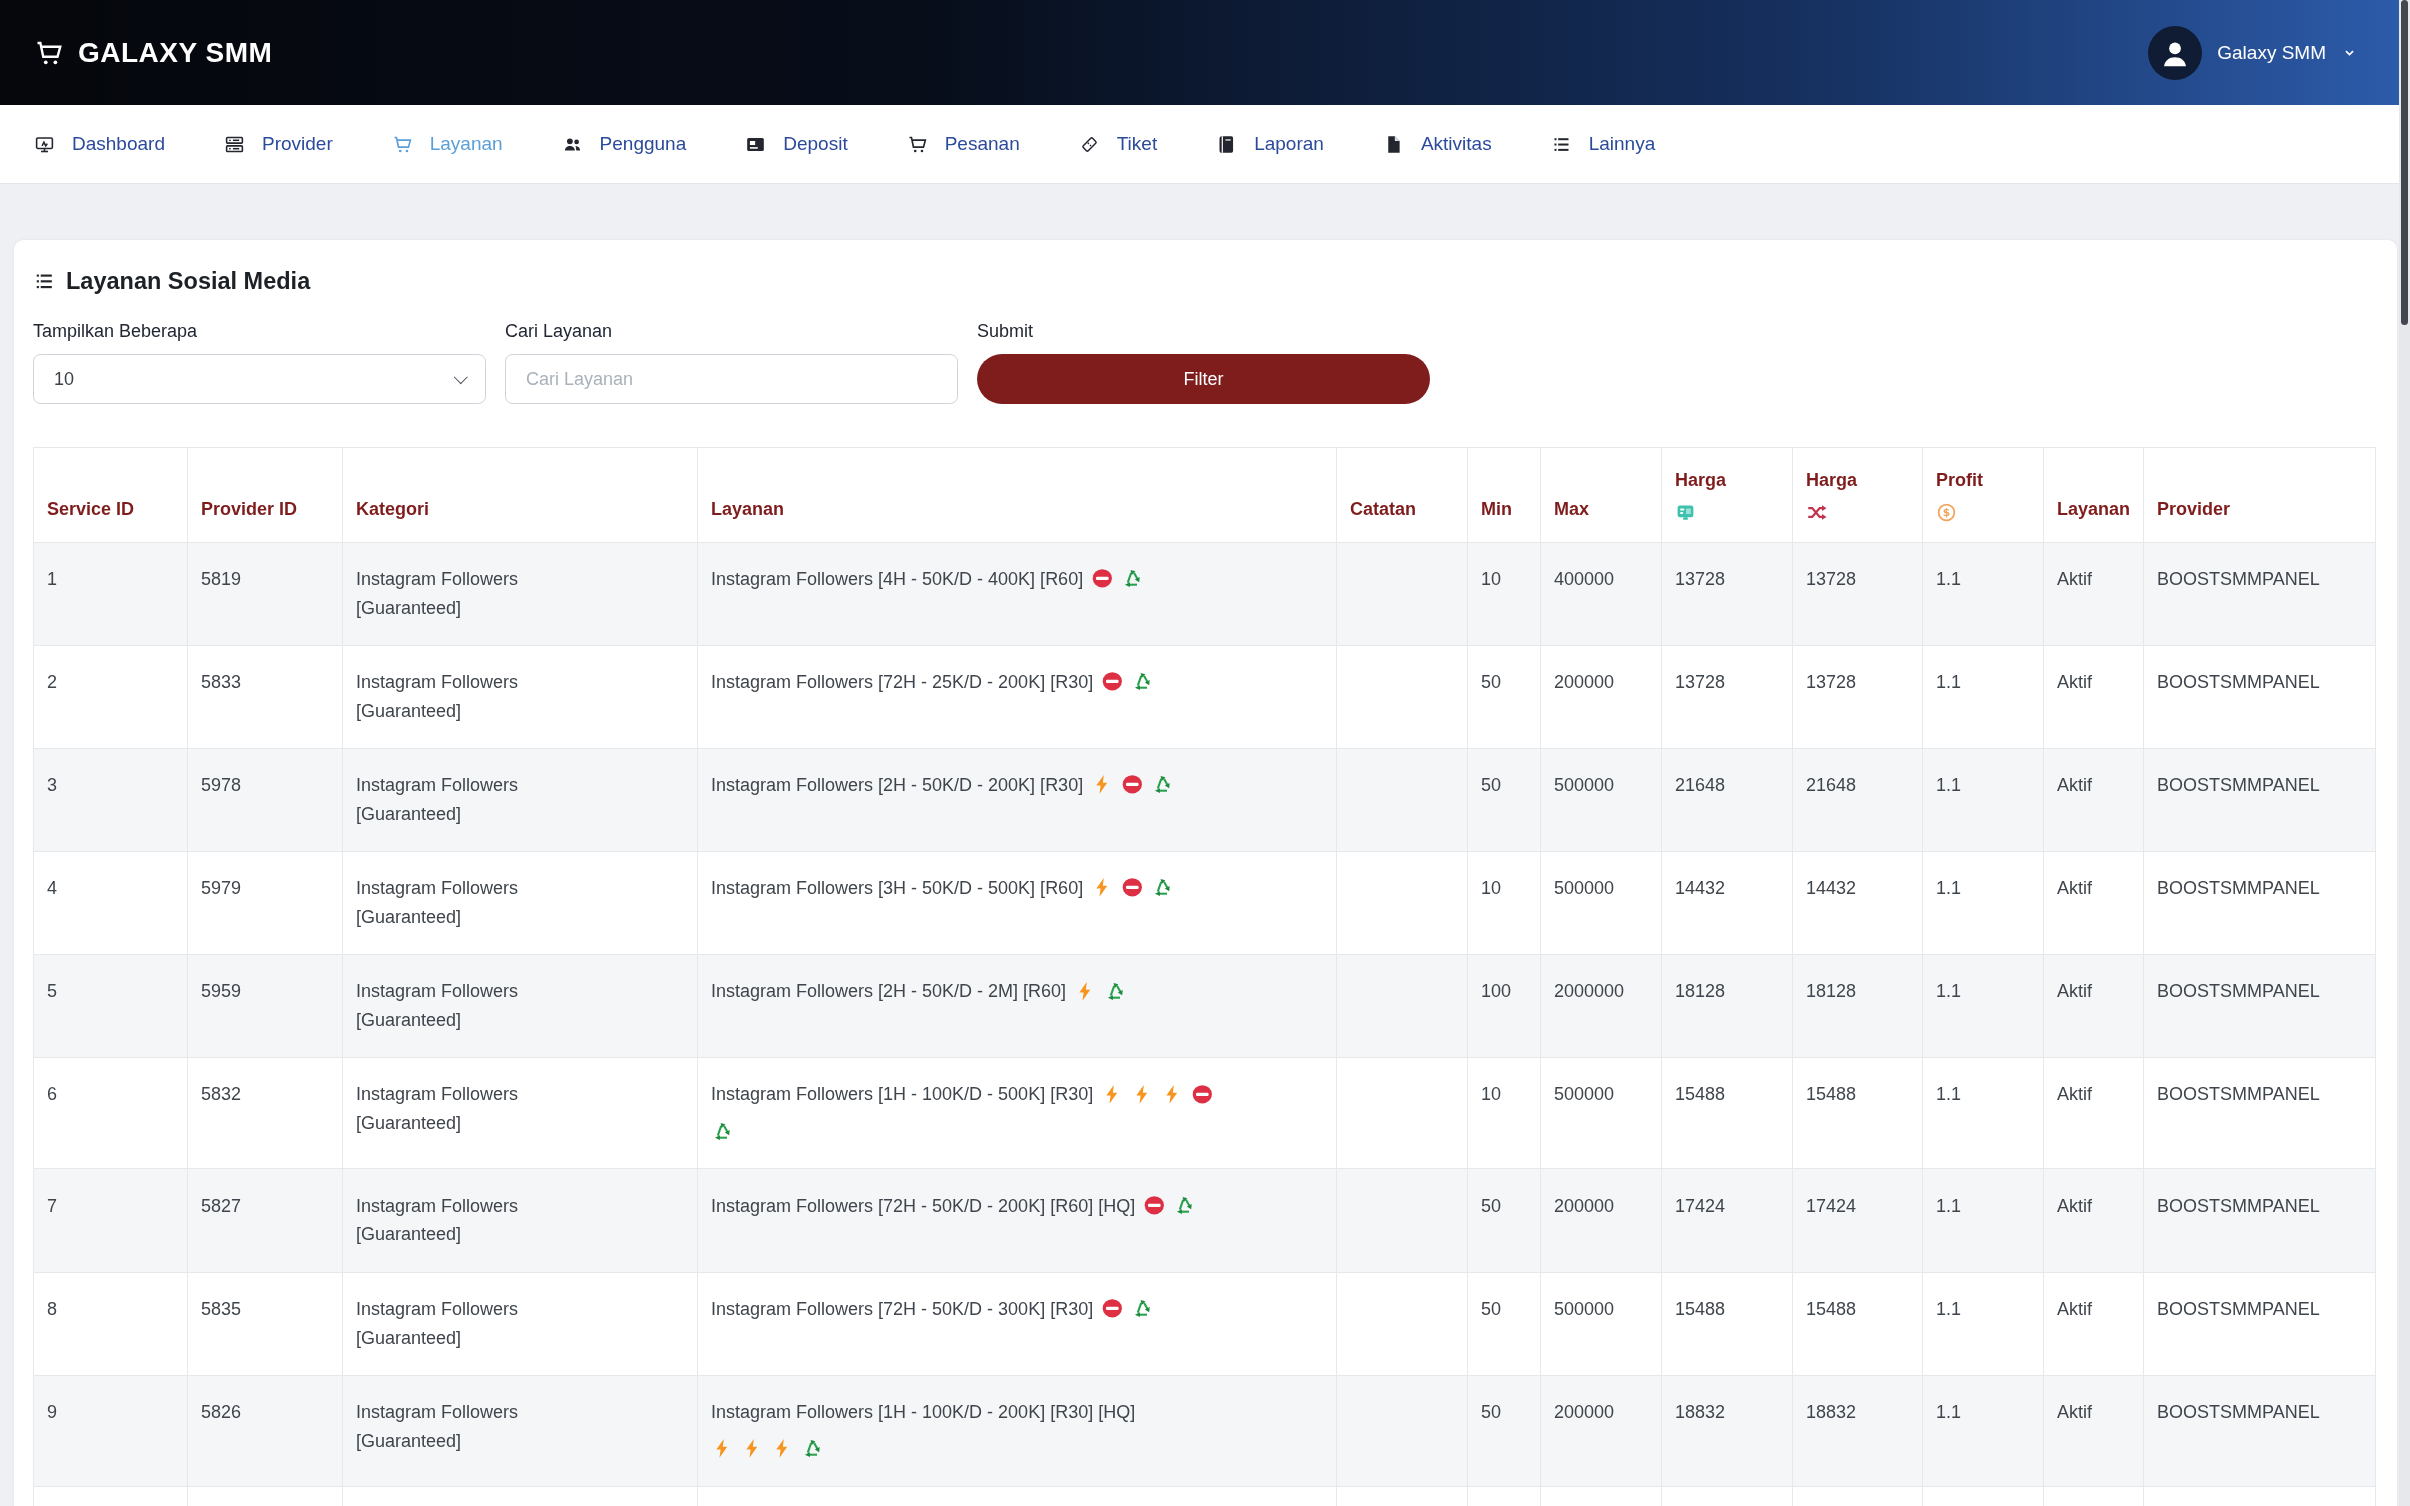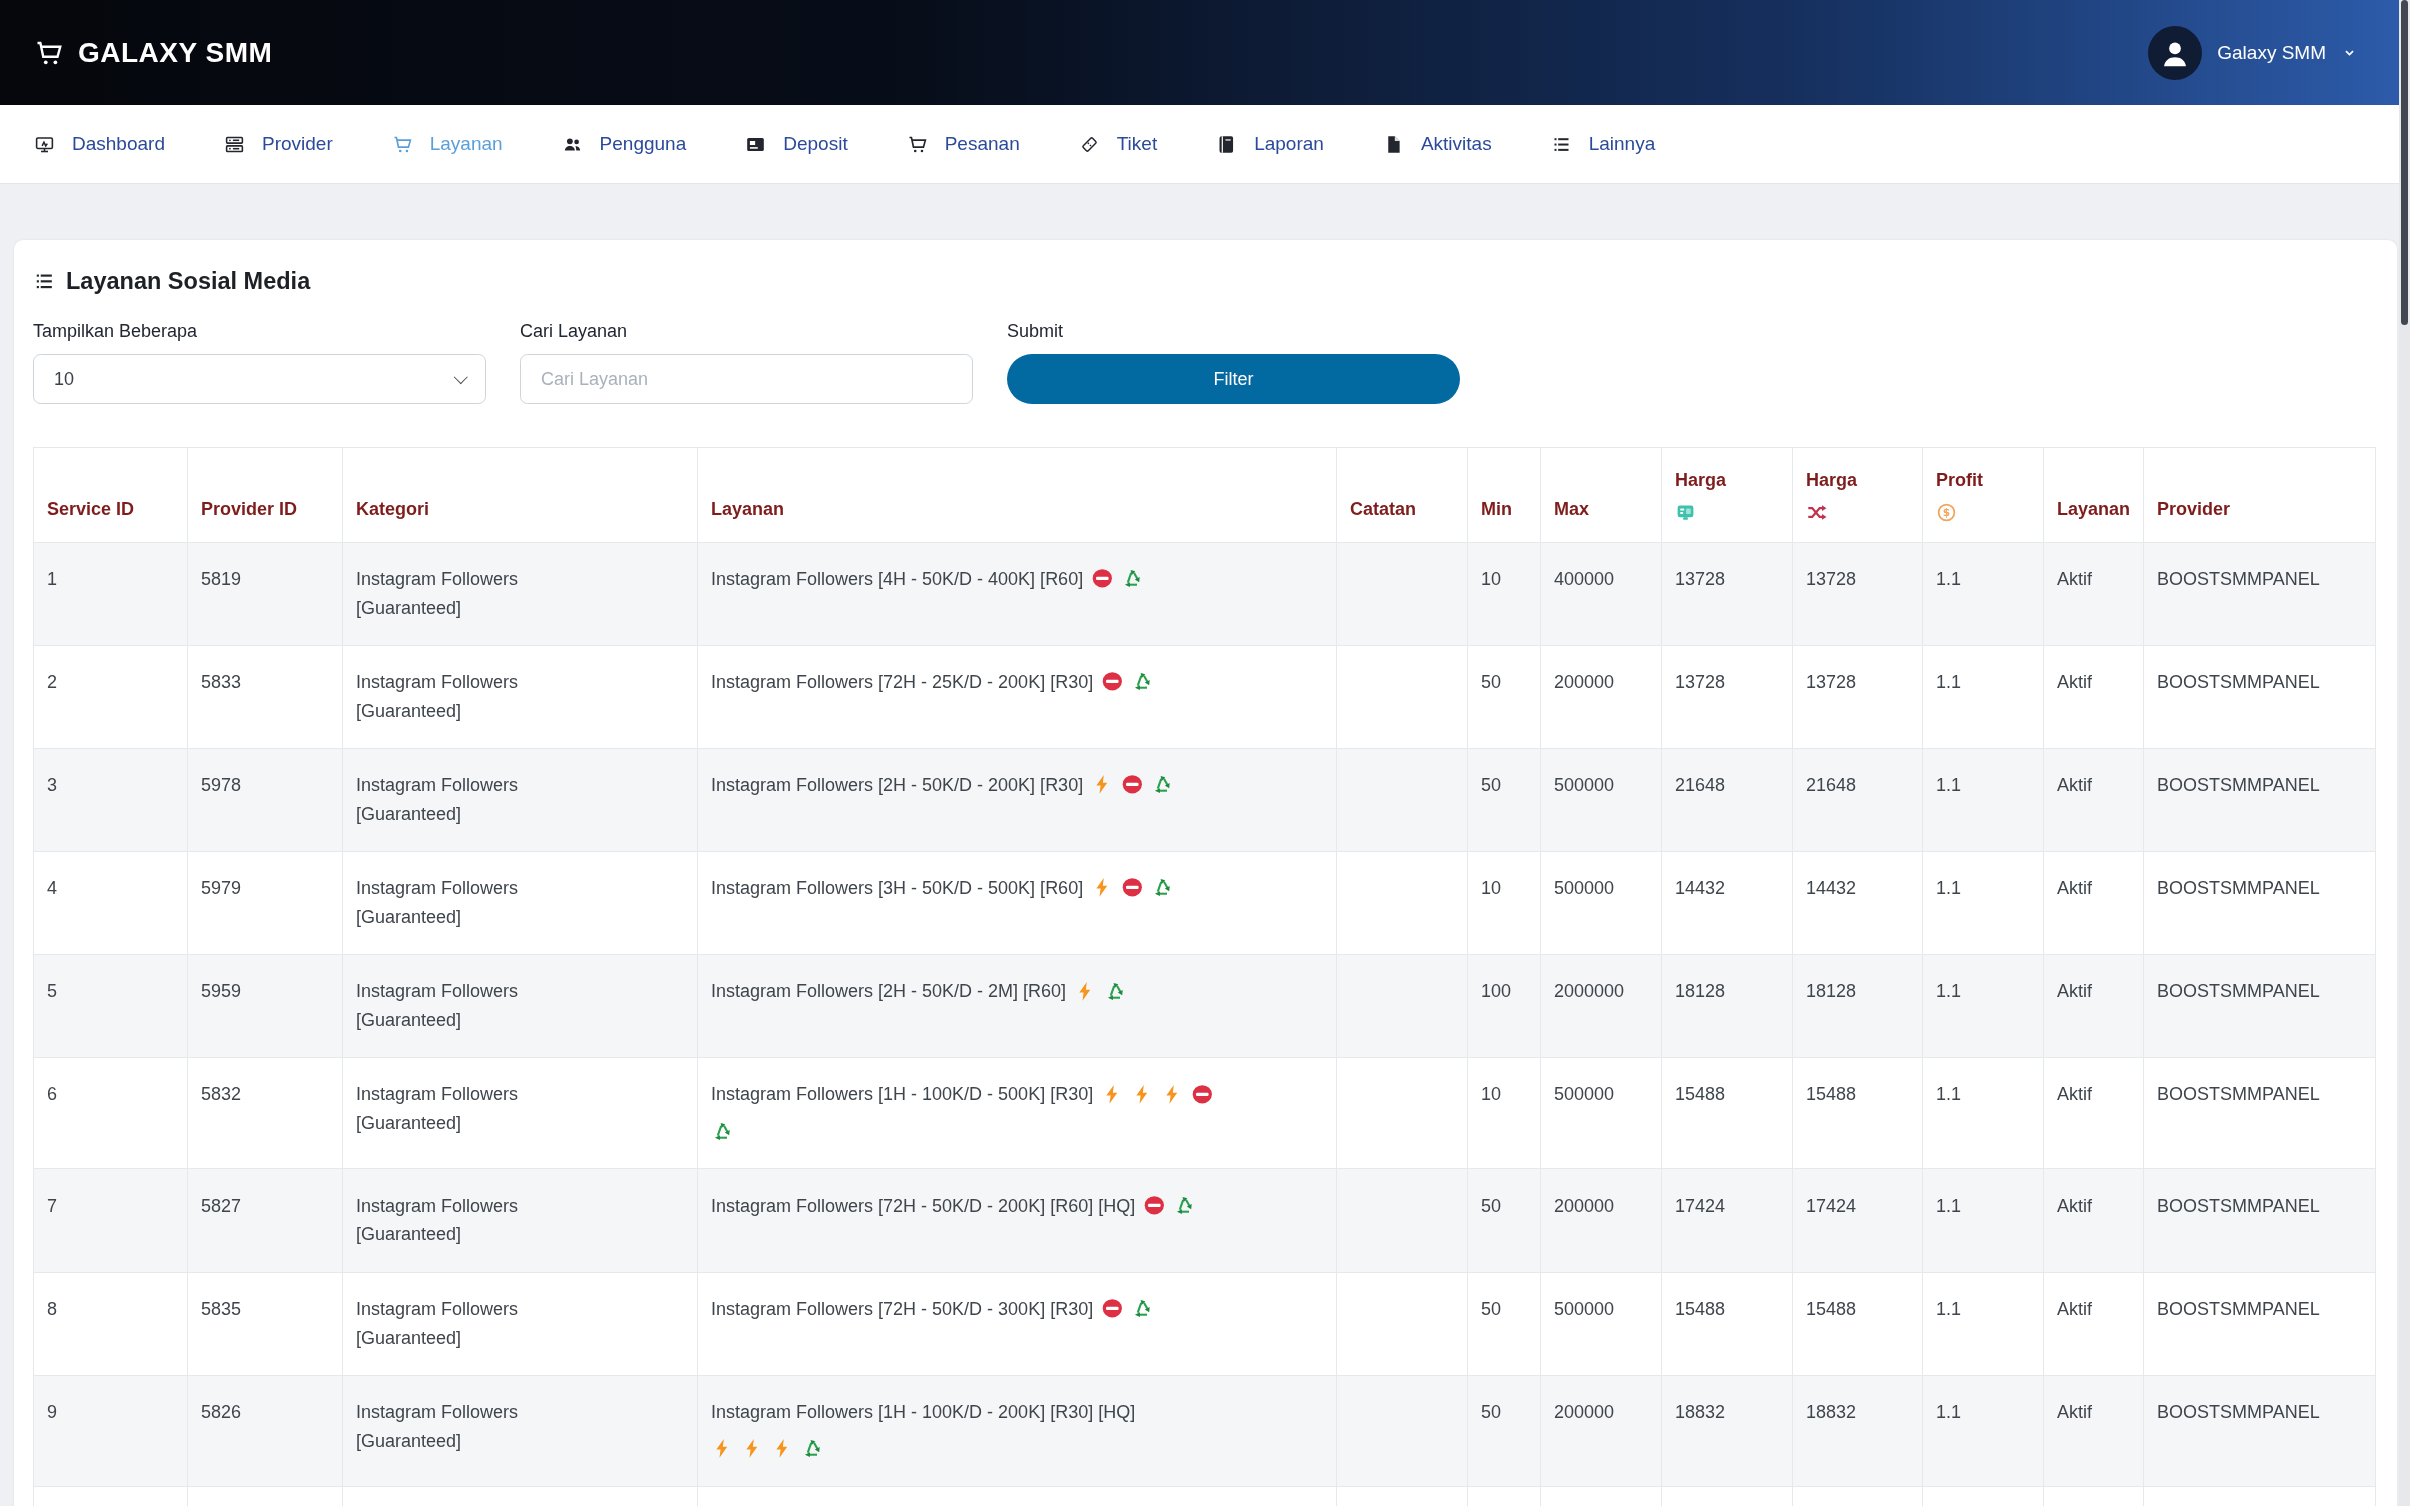--- a/index.html
+++ b/index.html
@@ -37,41 +37,41 @@
   
   .main-area{ padding:56px 14px 0; }
   .card{
     background:#fff; border-radius:9.4px; box-shadow:0 0.9px 2.8px rgba(25,30,50,.07);
     padding:26px 19px 38px; min-height:1309px;
   }
   .card-title{ display:flex; align-items:center; gap:10.4px; font-size:23.5px; font-weight:bold; color:#1d2126; margin:1.9px 0 26px;}
   .card-title .icn{ color:#23262b;}
   .card-title .icn svg{ width:22.6px; height:22.6px; display:block;}
   
-  .filters{ display:flex; gap:34px; margin-bottom:43px;}
+  .filters{ display:flex; gap:19px; margin-bottom:43px;}
   .filter-col{ width:453px; display:flex; flex-direction:column;}
   .filter-col label{ font-size:18px; color:#212733; margin-bottom:12.2px;}
   .select-wrap{ position:relative;}
   select{
     width:100%; height:50px; border:0.9px solid #ced4da; border-radius:7.5px;
     font-size:18px; color:#3c424a; padding:0 38px 0 20px; background:#fff;
     appearance:none; -webkit-appearance:none; font-family:inherit; cursor:pointer;
   }
   .select-wrap::after{
     content:""; position:absolute; right:21px; top:18px; width:8.5px; height:8.5px;
     border-right:1.9px solid #4a4f57; border-bottom:1.9px solid #4a4f57; transform:rotate(45deg);
     pointer-events:none;
   }
   input[type="text"]{
     width:100%; height:50px; border:0.9px solid #ced4da; border-radius:7.5px;
     font-size:18px; color:#3c424a; padding:0 20px; font-family:inherit;
   }
   input[type="text"]::placeholder{ color:#a9b2bb; }
   .filter-btn{
-    height:50px; border:none; border-radius:25.4px; background:#0369a1; color:#fff;
+    height:50px; border:none; border-radius:25.4px; background:#7f1d1d; color:#fff;
     font-size:18px; cursor:pointer; font-family:inherit;
   }
   
   table{ border-collapse:collapse; table-layout:fixed; width:2343px; font-size:18px; color:#3f454c; background:#fff;}
   th,td{ border:0.9px solid #e6e9ec; text-align:left; overflow:hidden;}
   th{ font-weight:bold; color:#7f1d1d; vertical-align:bottom; padding:19px 13px; line-height:1.5; background:#fff;}
   td{ vertical-align:top; padding:22.6px 13px; line-height:1.58;}
   tbody tr:nth-child(odd) td{ background:#f5f6f8; }
   .th-icon{ margin-top:7.5px; }
   .th-icon svg{ width:21px; height:21px; display:block;}

